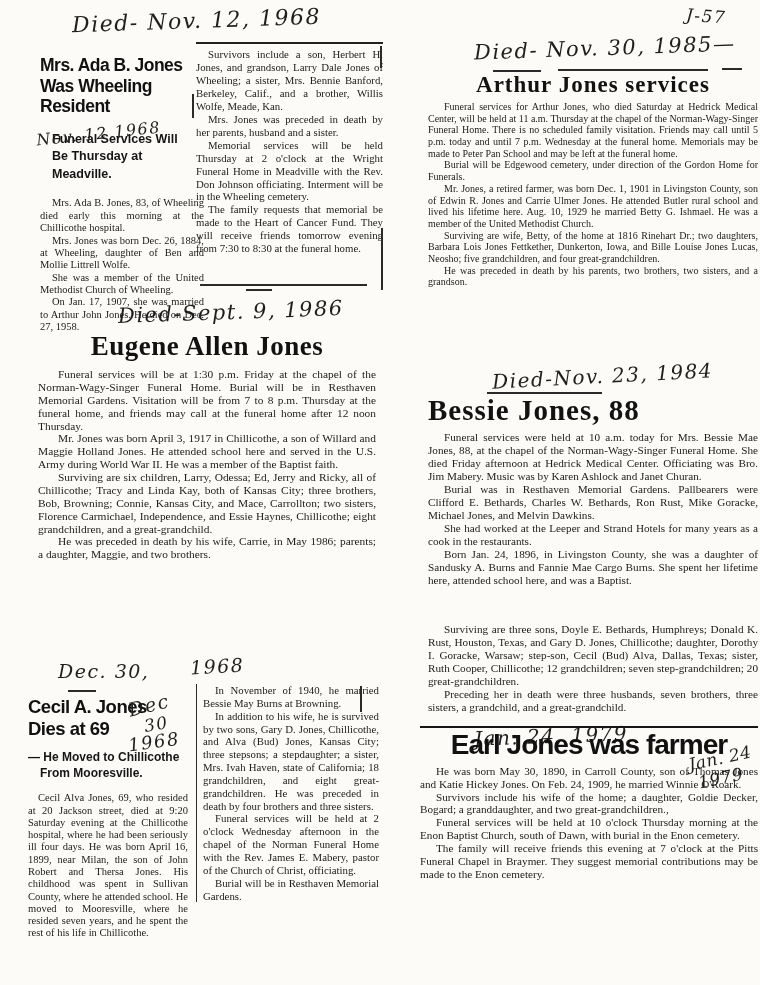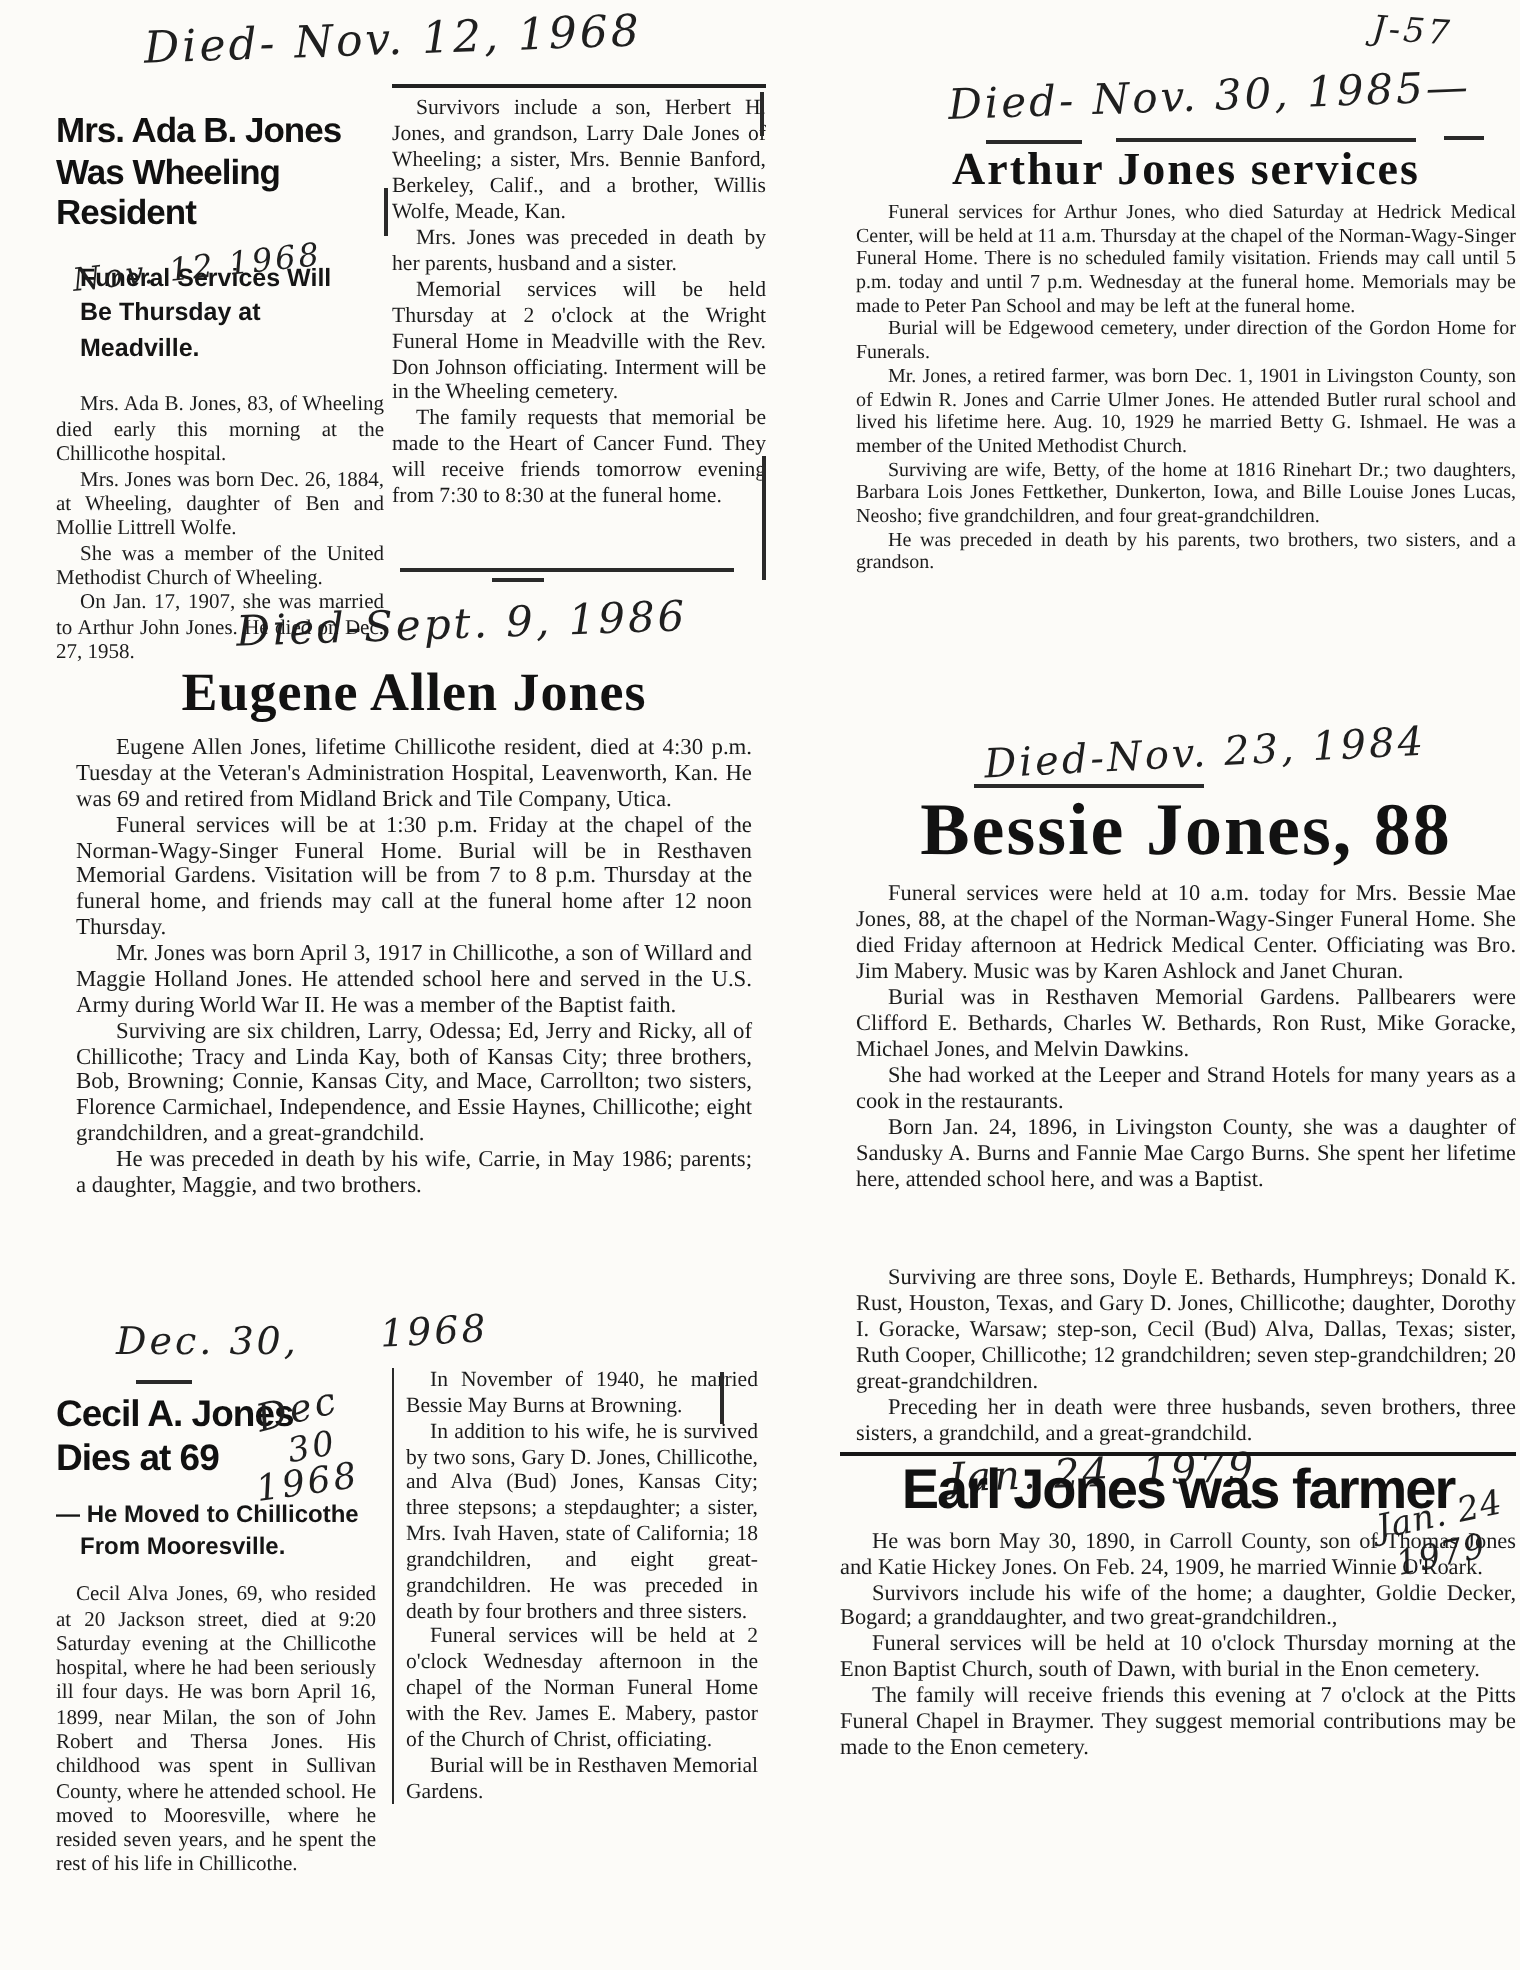--- a/index.html
+++ b/index.html
@@ -71,21 +71,21 @@
   <div class="hand" style="left:474px;top:36px;font-size:21px;transform:rotate(-2deg);">Died- Nov. 30, 1985—</div>
 
   <div class="hand" style="left:492px;top:364px;font-size:20px;transform:rotate(-3deg);">Died-Nov. 23, 1984</div>
   <div class="rule" style="left:487px;top:392px;width:115px;height:2px;"></div>
 
   <div class="hand" style="left:474px;top:724px;font-size:20px;transform:rotate(-2deg);">Jan. 24, 1979</div>
 
   <div class="hand" style="left:688px;top:748px;font-size:17px;transform:rotate(-12deg);letter-spacing:0.5px;">Jan. 24</div>
   <div class="hand" style="left:698px;top:768px;font-size:17px;transform:rotate(-12deg);letter-spacing:0.5px;">1979</div>
 
-  <div class="clip" style="left:28px;top:55px;width:164px;">
+  <div class="clip" style="left:40px;top:55px;width:164px;">
     <div class="head-sans" style="font-size:17.5px;">
       <div>Mrs. Ada B. Jones</div>
       <div>Was Wheeling Resident</div>
     </div>
     <div class="subhead" style="font-size:12.5px;margin-top:14px;padding-left:12px;">
       <div>Funeral Services Will</div>
       <div>Be Thursday at Meadville.</div>
     </div>
     <div class="news" style="font-size:10.5px;line-height:1.18;margin-top:14px;">
       <p class="para">Mrs. Ada B. Jones, 83, of Wheeling died early this morning at the Chillicothe hospital.</p>
@@ -107,21 +107,20 @@
   </div>
   <div class="rule" style="left:200px;top:284px;width:167px;height:1.5px;"></div>
   <div class="rule" style="left:246px;top:289px;width:26px;height:1.5px;"></div>
   <div class="rule" style="left:381px;top:228px;width:1.5px;height:62px;"></div>
   <div class="rule" style="left:380px;top:46px;width:1.5px;height:22px;"></div>
   <div class="rule" style="left:192px;top:94px;width:1.5px;height:24px;"></div>
 
   <div class="clip" style="left:38px;top:331px;width:338px;">
     <div class="head-serif" style="font-size:27px;text-align:center;letter-spacing:0.5px;">Eugene Allen Jones</div>
     <div class="news" style="font-size:11.4px;line-height:1.13;margin-top:6px;">
-      <p class="para" style="text-indent:20px;">Eugene Allen Jones, lifetime Chillicothe resident, died at 4:30 p.m. Tuesday at the Veteran's Administration Hospital, Leavenworth, Kan. He was 69 and retired from Midland Brick and Tile Company, Utica.</p>
       <p class="para" style="text-indent:20px;">Funeral services will be at 1:30 p.m. Friday at the chapel of the Norman-Wagy-Singer Funeral Home. Burial will be in Resthaven Memorial Gardens. Visitation will be from 7 to 8 p.m. Thursday at the funeral home, and friends may call at the funeral home after 12 noon Thursday.</p>
       <p class="para" style="text-indent:20px;">Mr. Jones was born April 3, 1917 in Chillicothe, a son of Willard and Maggie Holland Jones. He attended school here and served in the U.S. Army during World War II. He was a member of the Baptist faith.</p>
       <p class="para" style="text-indent:20px;">Surviving are six children, Larry, Odessa; Ed, Jerry and Ricky, all of Chillicothe; Tracy and Linda Kay, both of Kansas City; three brothers, Bob, Browning; Connie, Kansas City, and Mace, Carrollton; two sisters, Florence Carmichael, Independence, and Essie Haynes, Chillicothe; eight grandchildren, and a great-grandchild.</p>
       <p class="para" style="text-indent:20px;">He was preceded in death by his wife, Carrie, in May 1986; parents; a daughter, Maggie, and two brothers.</p>
     </div>
   </div>
 
   <div class="clip" style="left:28px;top:696px;width:160px;">
     <div class="head-sans" style="font-size:18.5px;">
       <div>Cecil A. Jones</div>
@@ -158,21 +157,21 @@
     <div class="news" style="font-size:10px;line-height:1.17;margin-top:3px;">
       <p class="para" style="text-indent:16px;">Funeral services for Arthur Jones, who died Saturday at Hedrick Medical Center, will be held at 11 a.m. Thursday at the chapel of the Norman-Wagy-Singer Funeral Home. There is no scheduled family visitation. Friends may call until 5 p.m. today and until 7 p.m. Wednesday at the funeral home. Memorials may be made to Peter Pan School and may be left at the funeral home.</p>
       <p class="para" style="text-indent:16px;">Burial will be Edgewood cemetery, under direction of the Gordon Home for Funerals.</p>
       <p class="para" style="text-indent:16px;">Mr. Jones, a retired farmer, was born Dec. 1, 1901 in Livingston County, son of Edwin R. Jones and Carrie Ulmer Jones. He attended Butler rural school and lived his lifetime here. Aug. 10, 1929 he married Betty G. Ishmael. He was a member of the United Methodist Church.</p>
       <p class="para" style="text-indent:16px;">Surviving are wife, Betty, of the home at 1816 Rinehart Dr.; two daughters, Barbara Lois Jones Fettkether, Dunkerton, Iowa, and Bille Louise Jones Lucas, Neosho; five grandchildren, and four great-grandchildren.</p>
       <p class="para" style="text-indent:16px;">He was preceded in death by his parents, two brothers, two sisters, and a grandson.</p>
     </div>
   </div>
 
   <div class="clip" style="left:428px;top:394px;width:330px;">
-    <div class="head-serif" style="font-size:37px;text-align:center;letter-spacing:1px;">Bessie Jones, 88</div>
+    <div class="head-serif" style="font-size:29px;letter-spacing:1px;">Bessie Jones, 88</div>
     <div class="news" style="font-size:11.2px;line-height:1.16;margin-top:4px;">
       <p class="para" style="text-indent:16px;">Funeral services were held at 10 a.m. today for Mrs. Bessie Mae Jones, 88, at the chapel of the Norman-Wagy-Singer Funeral Home. She died Friday afternoon at Hedrick Medical Center. Officiating was Bro. Jim Mabery. Music was by Karen Ashlock and Janet Churan.</p>
       <p class="para" style="text-indent:16px;">Burial was in Resthaven Memorial Gardens. Pallbearers were Clifford E. Bethards, Charles W. Bethards, Ron Rust, Mike Goracke, Michael Jones, and Melvin Dawkins.</p>
       <p class="para" style="text-indent:16px;">She had worked at the Leeper and Strand Hotels for many years as a cook in the restaurants.</p>
       <p class="para" style="text-indent:16px;">Born Jan. 24, 1896, in Livingston County, she was a daughter of Sandusky A. Burns and Fannie Mae Cargo Burns. She spent her lifetime here, attended school here, and was a Baptist.</p>
       <p class="para" style="text-indent:16px;margin-top:36px;">Surviving are three sons, Doyle E. Bethards, Humphreys; Donald K. Rust, Houston, Texas, and Gary D. Jones, Chillicothe; daughter, Dorothy I. Goracke, Warsaw; step-son, Cecil (Bud) Alva, Dallas, Texas; sister, Ruth Cooper, Chillicothe; 12 grandchildren; seven step-grandchildren; 20 great-grandchildren.</p>
       <p class="para" style="text-indent:16px;">Preceding her in death were three husbands, seven brothers, three sisters, a grandchild, and a great-grandchild.</p>
     </div>
   </div>
 

